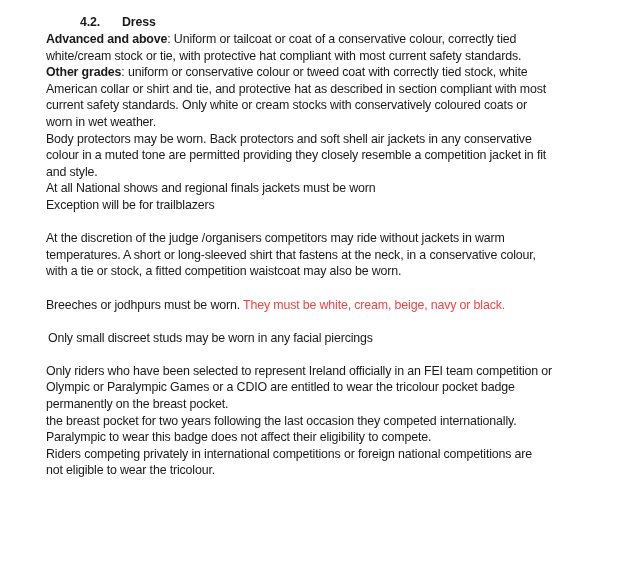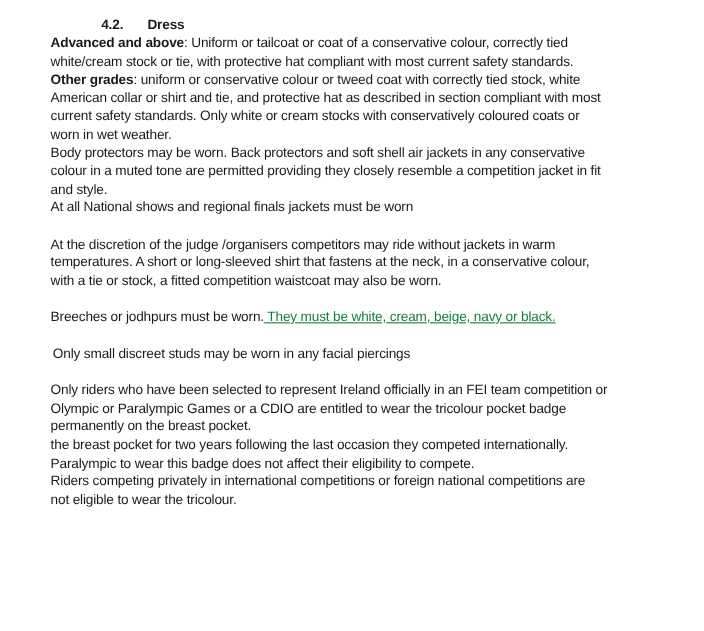--- a/index.html
+++ b/index.html
@@ -19,30 +19,30 @@
       position: absolute;
       left: 46px;
       top: 14px;
       width: 580px;
       font-size: 12.4px;
       line-height: 16.6px;
       letter-spacing: -0.15px;
     }
     .heading {
       font-weight: bold;
-      margin-left: 46px;
+      margin-left: 34px;
       height: 17px;
     }
     .heading .num {
       display: inline-block;
       width: 42px;
     }
     .line { white-space: nowrap; }
     .bold { font-weight: bold; }
-    .red { color: #15803d; text-decoration: underline; }
+    .red { color: #ef4444; }
     .gap { height: 16.6px; }
     .indent1 { padding-left: 2px; }
   </style>
 </head>
 <body>
 
 <div class="page">
 
   <div class="heading">
     <span class="num">4.2.</span><span>Dress</span>
@@ -60,20 +60,21 @@
     <div class="line">worn in wet weather.</div>
   </div>
 
   <div>
     <div class="line">Body protectors may be worn. Back protectors and soft shell air jackets in any conservative</div>
     <div class="line">colour in a muted tone are permitted providing they closely resemble a competition jacket in fit</div>
     <div class="line">and style.</div>
   </div>
 
   <div class="line">At all National shows and regional finals jackets must be worn</div>
+  <div class="line">Exception will be for trailblazers</div>
 
   <div class="gap"></div>
 
   <div>
     <div class="line">At the discretion of the judge /organisers competitors may ride without jackets in warm</div>
     <div class="line">temperatures. A short or long-sleeved shirt that fastens at the neck, in a conservative colour,</div>
     <div class="line">with a tie or stock, a fitted competition waistcoat may also be worn.</div>
   </div>
 
   <div class="gap"></div>

